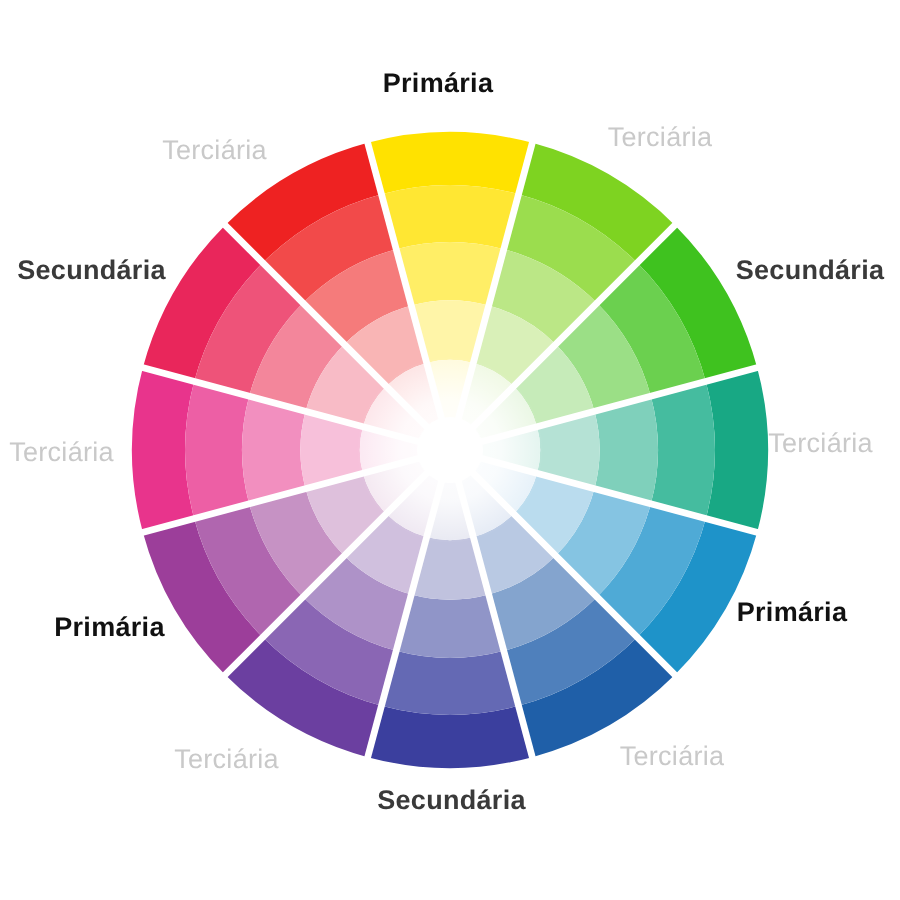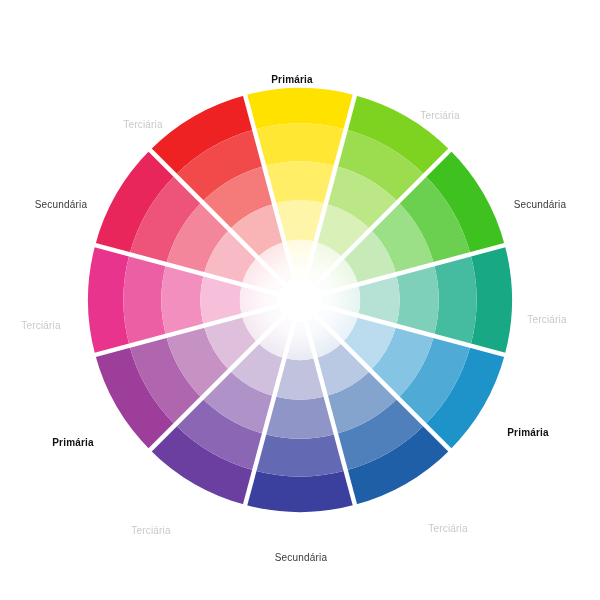--- a/index.html
+++ b/index.html
@@ -22,34 +22,33 @@
     height: 600px;
   }
   #wheel-svg {
     position: absolute;
     left: 0;
     top: 0;
   }
   .wheel-label {
     position: absolute;
     white-space: nowrap;
-    font-size: 10px;
+    font-size: 18px;
     letter-spacing: 0.2px;
     line-height: 1;
     transform: translate(-50%, -50%);
     user-select: none;
-    margin-top: 25px;
   }
   .label-primaria {
     color: #111111;
     font-weight: 700;
   }
   .label-secundaria {
     color: #3a3a3a;
-    font-weight: 400;
+    font-weight: 700;
   }
   .label-terciaria {
     color: #c9c9c9;
     font-weight: 400;
   }
 </style>
 </head>
 <body>
 
 <div id="figure">

